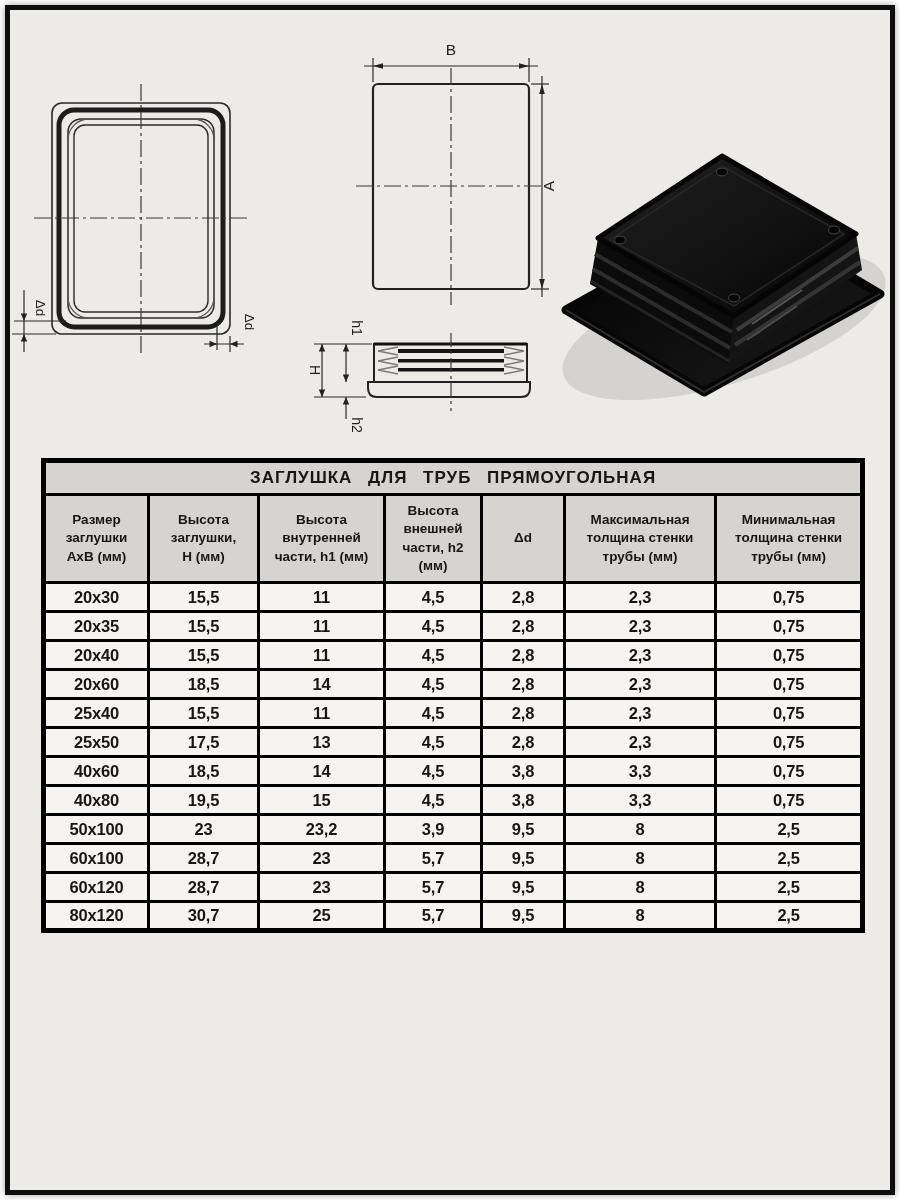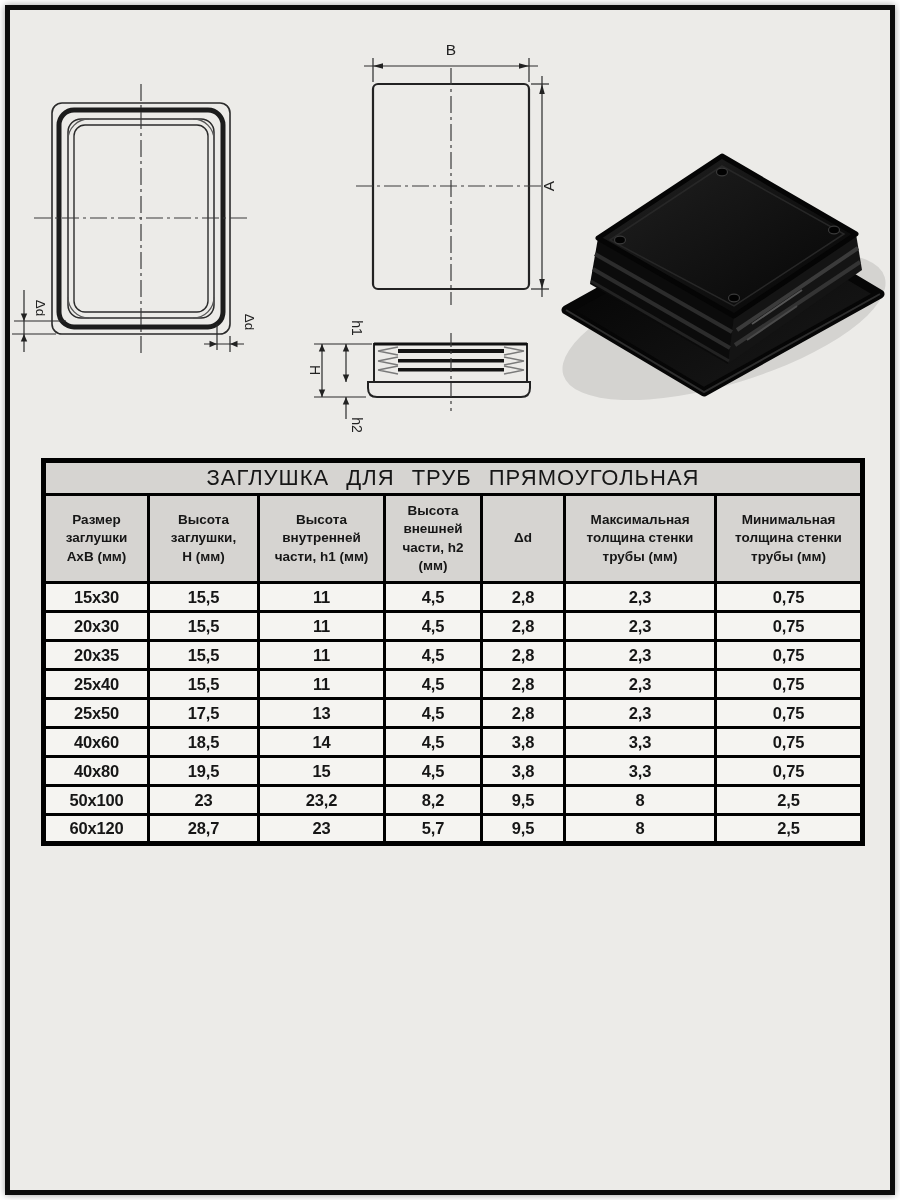--- a/index.html
+++ b/index.html
@@ -33,21 +33,21 @@
   }
   table.spec td, table.spec th{
     border:3px solid #000;
     text-align:center;
     vertical-align:middle;
     color:var(--ink);
     overflow:hidden;
   }
   td.title-cell{
     background:var(--head-bg);
-    font-size:22px; font-weight:normal;
+    font-size:17px; font-weight:bold;
     letter-spacing:1px; word-spacing:10px;
     height:34px;
   }
   table.spec th{
     background:var(--head-bg);
     font-size:13.5px; font-weight:bold;
     line-height:1.34;
     white-space:pre-line;
     height:88px;
     padding:4px 2px;
@@ -242,47 +242,56 @@
             <th>Максимальная
 толщина стенки
 трубы (мм)</th>
             <th>Минимальная
 толщина стенки
 трубы (мм)</th>
           </tr>
       </thead>
       <tbody>
           <tr>
-            <td>15х30</td>
-            <td>15,5</td>
-            <td>11</td>
-            <td>4,5</td>
-            <td>2,8</td>
-            <td>2,3</td>
-            <td>0,75</td>
-          </tr>
-          <tr>
             <td>20х30</td>
             <td>15,5</td>
             <td>11</td>
             <td>4,5</td>
             <td>2,8</td>
             <td>2,3</td>
             <td>0,75</td>
           </tr>
           <tr>
             <td>20х35</td>
             <td>15,5</td>
             <td>11</td>
             <td>4,5</td>
             <td>2,8</td>
             <td>2,3</td>
             <td>0,75</td>
           </tr>
           <tr>
+            <td>20х40</td>
+            <td>15,5</td>
+            <td>11</td>
+            <td>4,5</td>
+            <td>2,8</td>
+            <td>2,3</td>
+            <td>0,75</td>
+          </tr>
+          <tr>
+            <td>20х60</td>
+            <td>18,5</td>
+            <td>14</td>
+            <td>4,5</td>
+            <td>2,8</td>
+            <td>2,3</td>
+            <td>0,75</td>
+          </tr>
+          <tr>
             <td>25х40</td>
             <td>15,5</td>
             <td>11</td>
             <td>4,5</td>
             <td>2,8</td>
             <td>2,3</td>
             <td>0,75</td>
           </tr>
           <tr>
             <td>25х50</td>
@@ -308,31 +317,49 @@
             <td>15</td>
             <td>4,5</td>
             <td>3,8</td>
             <td>3,3</td>
             <td>0,75</td>
           </tr>
           <tr>
             <td>50х100</td>
             <td>23</td>
             <td>23,2</td>
-            <td>8,2</td>
+            <td>3,9</td>
+            <td>9,5</td>
+            <td>8</td>
+            <td>2,5</td>
+          </tr>
+          <tr>
+            <td>60х100</td>
+            <td>28,7</td>
+            <td>23</td>
+            <td>5,7</td>
             <td>9,5</td>
             <td>8</td>
             <td>2,5</td>
           </tr>
           <tr>
             <td>60х120</td>
             <td>28,7</td>
             <td>23</td>
             <td>5,7</td>
             <td>9,5</td>
             <td>8</td>
             <td>2,5</td>
           </tr>
+          <tr>
+            <td>80х120</td>
+            <td>30,7</td>
+            <td>25</td>
+            <td>5,7</td>
+            <td>9,5</td>
+            <td>8</td>
+            <td>2,5</td>
+          </tr>
         </tbody>
     </table>
   </div>
 
 </div>
 
 </body></html>

